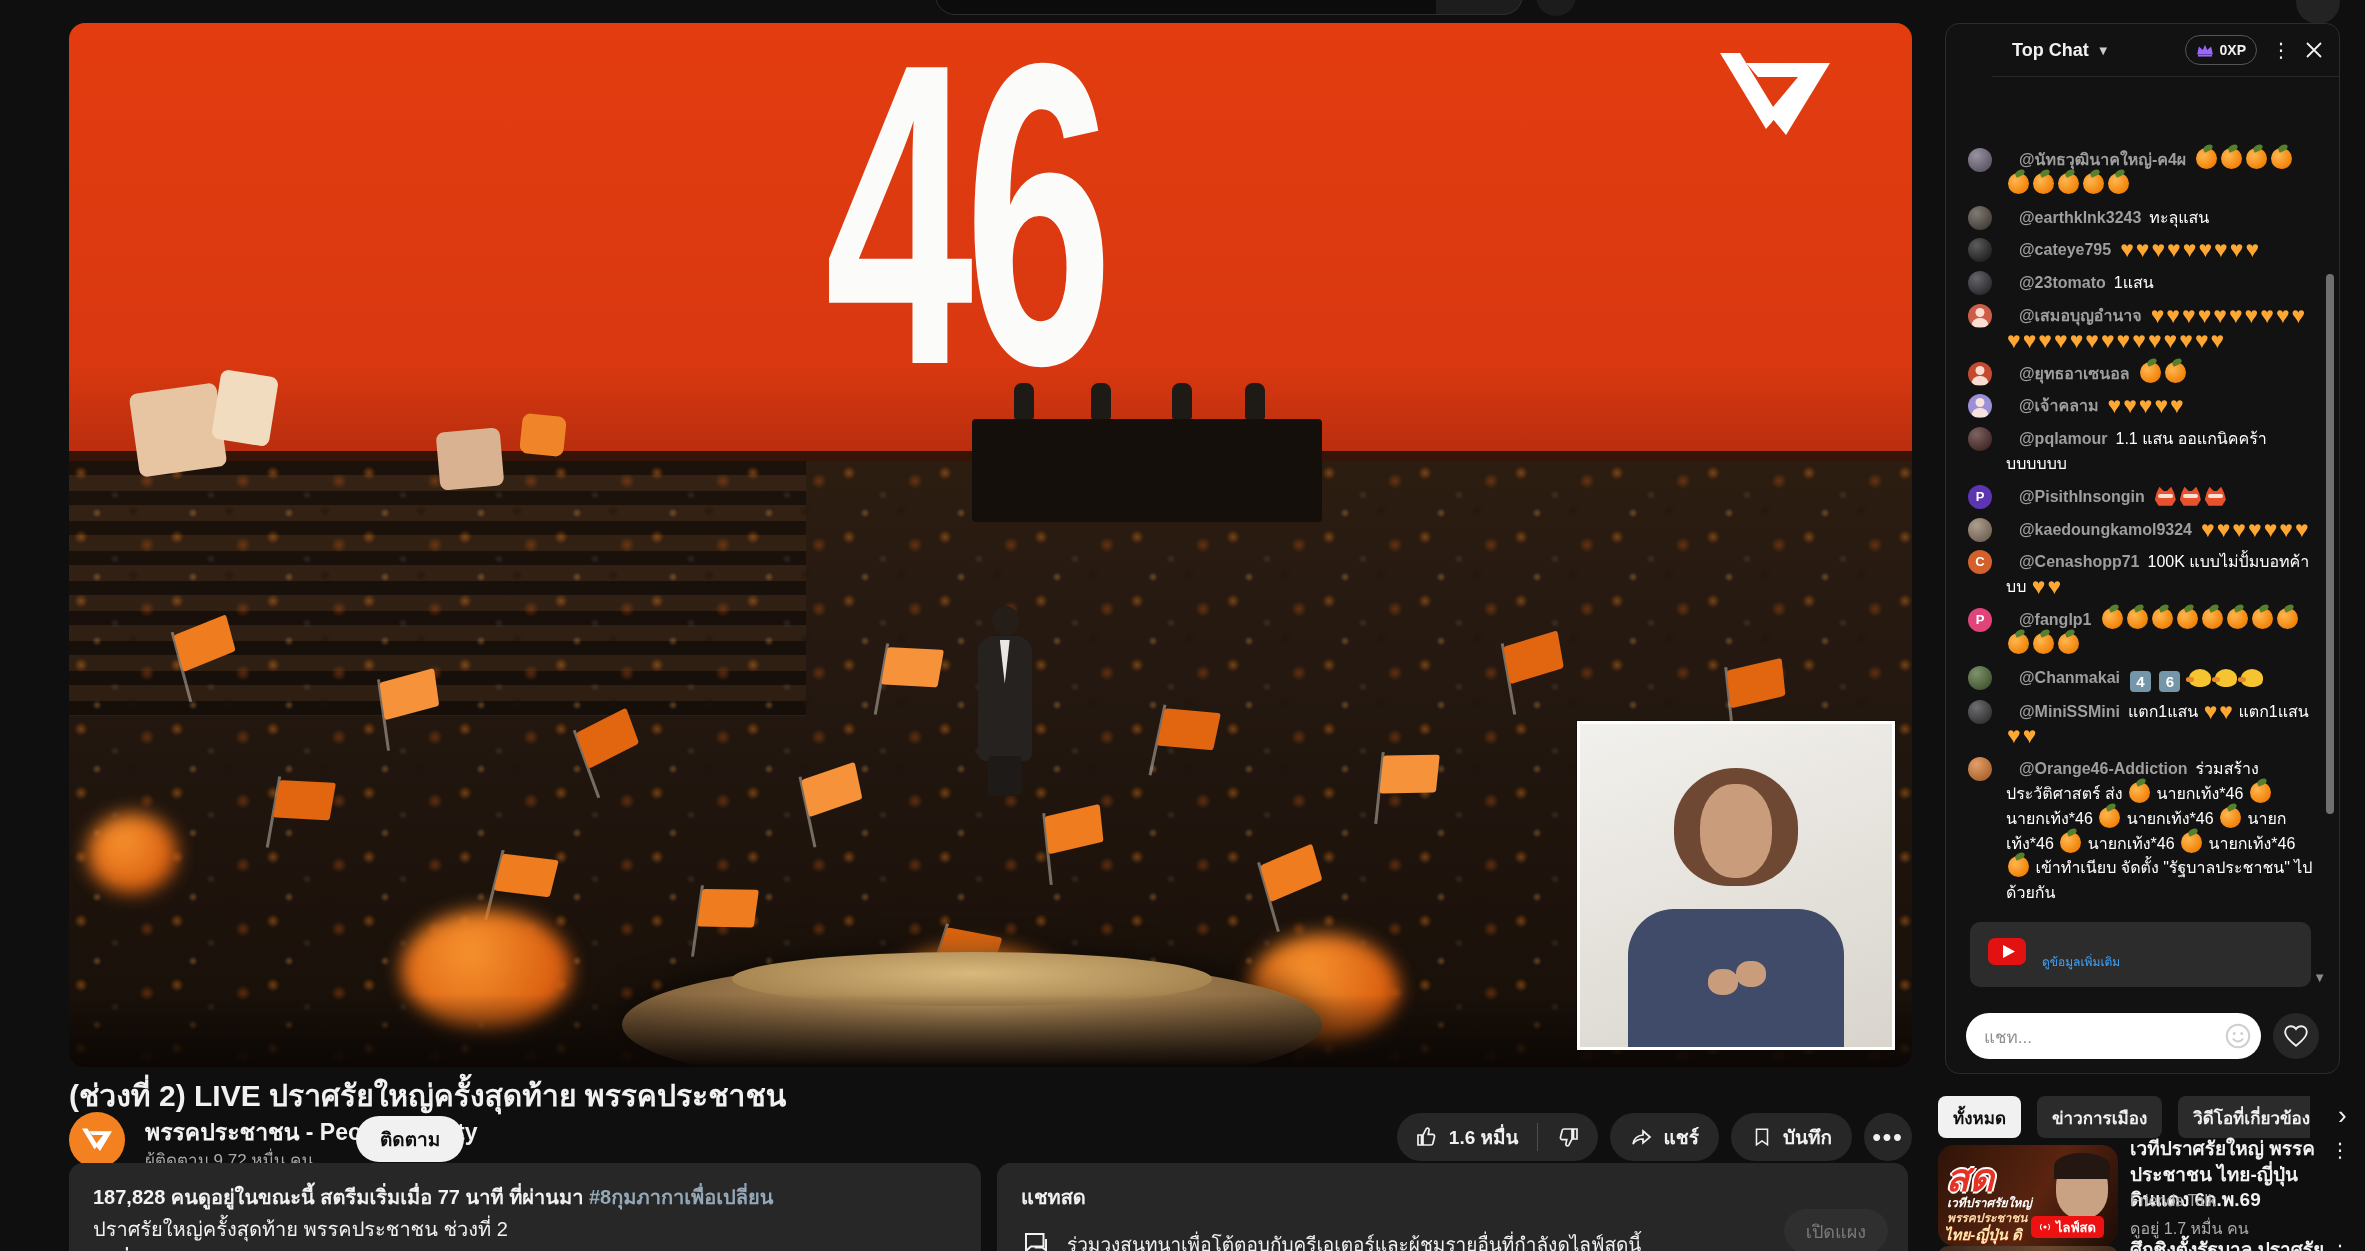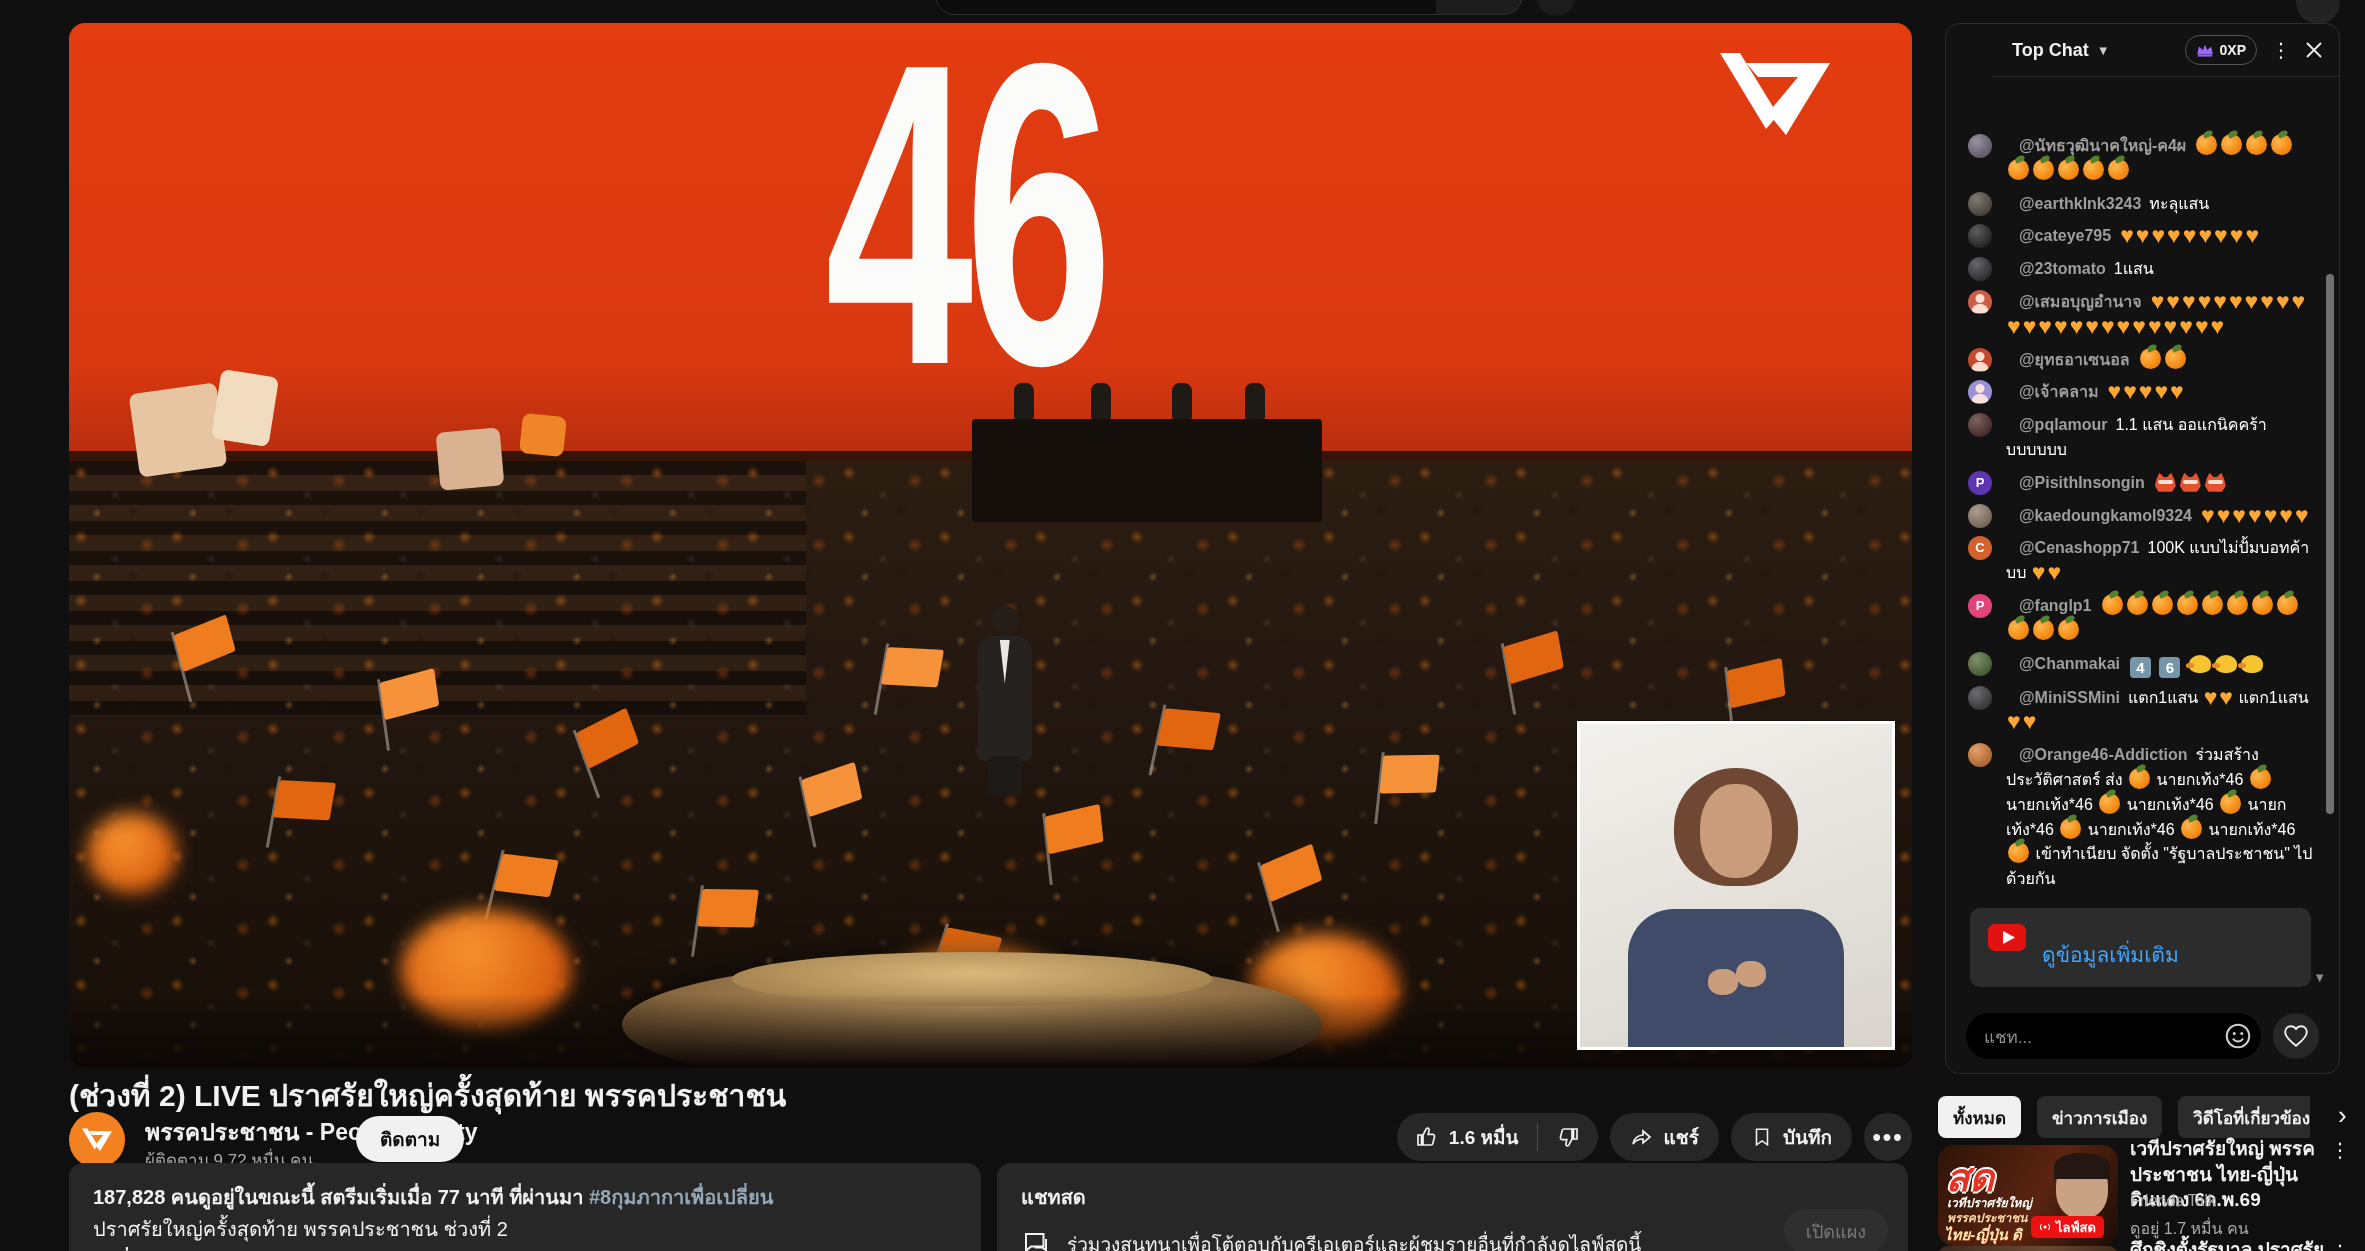--- a/index.html
+++ b/index.html
@@ -140,25 +140,25 @@
   .e-cat{width:21px;height:19px;background:#e8512e;margin:0 2px;
     clip-path:polygon(8% 32%,22% 0,42% 22%,58% 22%,78% 0,92% 32%,100% 68%,82% 100%,18% 100%,0 68%);}
   .e-cat::after{content:"";position:absolute;left:3px;right:3px;top:7px;height:4px;background:#f6e3d2;border-radius:2px;}
   .e-duck{width:22px;height:18px;background:#f6c431;border-radius:55% 55% 45% 45%;margin:0 2px;}
   .e-duck::before{content:"";position:absolute;left:-3px;top:8px;width:8px;height:5px;background:#e8872c;border-radius:40%;}
   .e-key{width:21px;height:21px;background:#7595a8;border-radius:4px;color:#fff;font-weight:700;
     font-size:15px;line-height:21px;text-align:center;margin:0 2px;}
   .chat-notice{margin:12px 2px 10px;background:#2c2c2c;border-radius:10px;padding:16px 18px;
     display:flex;gap:16px;align-items:flex-start;}
   .notice-text{font-size:15.5px;line-height:1.55;color:#f1f1f1;}
-  .notice-link{display:block;margin-top:14px;color:#3ea6ff;font-size:21px;}
+  .notice-link{display:block;margin-top:14px;color:#3ea6ff;font-size:12px;}
   .scroll-thumb{position:absolute;right:5px;top:250px;width:8px;height:540px;border-radius:4px;background:#6f6f6f;}
   .scroll-down{position:absolute;right:13px;bottom:88px;color:#8a8a8a;font-size:13px;}
   .chat-input-row{position:absolute;left:20px;right:20px;bottom:14px;height:46px;display:flex;gap:12px;align-items:center;}
-  .chat-input{flex:1;height:46px;border-radius:23px;background:#000000;display:flex;align-items:center;
+  .chat-input{flex:1;height:46px;border-radius:23px;background:#ffffff;display:flex;align-items:center;
     padding:0 8px 0 18px;box-sizing:border-box;}
   .chat-ph{color:#8f8f8f;font-size:17px;flex:1;}
   .heart-btn{width:46px;height:46px;border-radius:50%;background:#272727;display:flex;
     align-items:center;justify-content:center;}
 
   
   .chips{position:absolute;left:1938px;top:1094px;width:372px;height:44px;display:flex;gap:16px;overflow:hidden;align-items:flex-end;}
   .chip{height:42px;border-radius:8px;background:#2b2b2b;color:#f1f1f1;font-size:17px;font-weight:700;
     display:flex;align-items:center;padding:0 15px;white-space:nowrap;flex:0 0 auto;}
   .chip.sel{background:#f1f1f1;color:#0f0f0f;}

